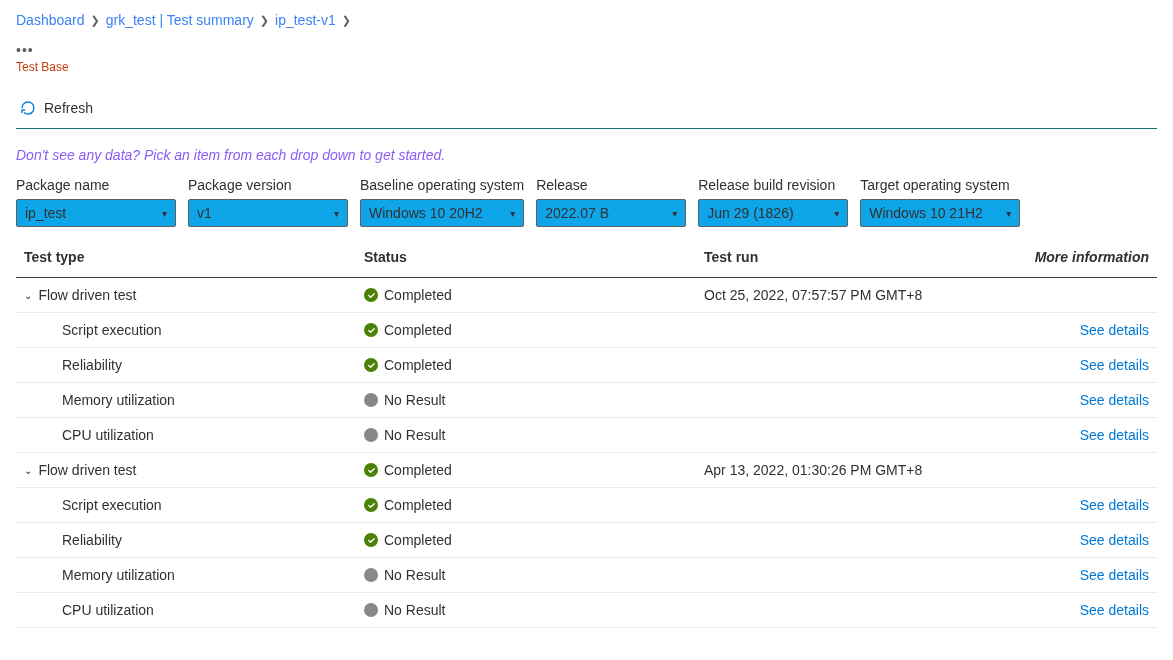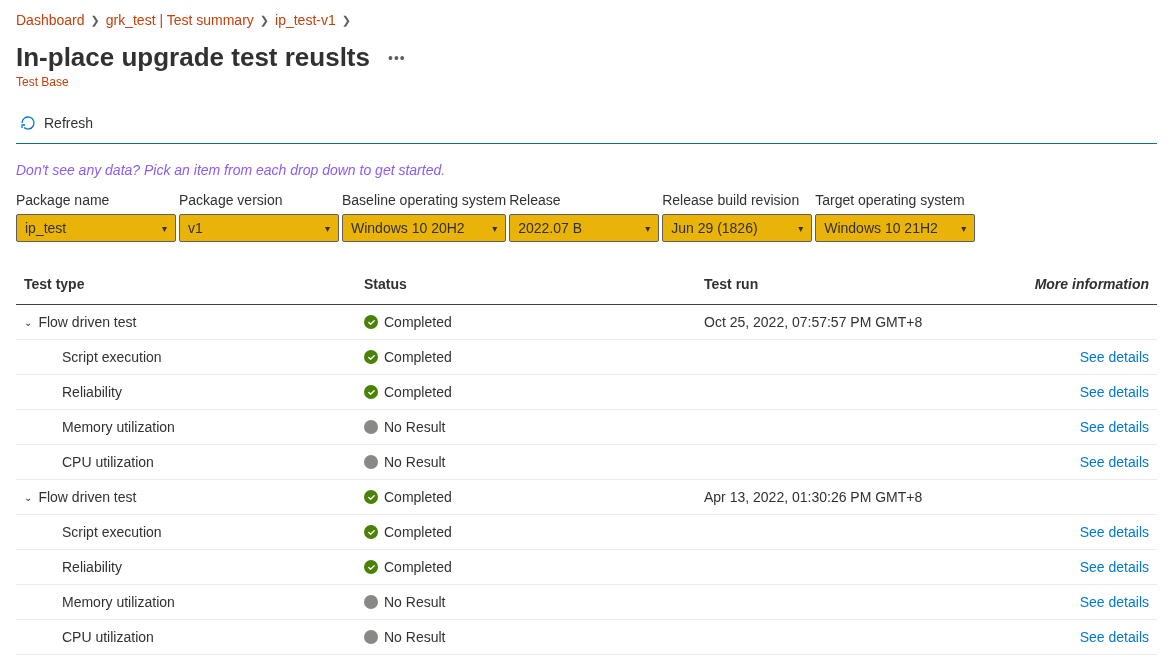--- a/index.html
+++ b/index.html
@@ -10,21 +10,21 @@
       background: #fff;
       padding: 12px 16px;
     }
     .breadcrumb {
       display: flex;
       align-items: center;
       gap: 6px;
       margin-bottom: 14px;
       font-size: 14px;
     }
-    .breadcrumb a { color: #c2410c; text-decoration: none; cursor: pointer; }
+    .breadcrumb a { color: #3b82f6; text-decoration: none; cursor: pointer; }
     .breadcrumb .sep { color: #605e5c; font-size: 11px; }
     .page-header {
       display: flex;
       align-items: center;
       gap: 18px;
       margin-bottom: 2px;
     }
     .page-title {
       font-size: 26px;
       font-weight: 600;
@@ -49,36 +49,36 @@
       font-size: 14px;
     }
     .refresh-btn svg { width: 16px; height: 16px; }
     .hint {
       font-style: italic;
       color: #8b5cf6;
       margin-bottom: 14px;
     }
     .filters {
       display: flex;
-      gap: 3px;
-      margin-bottom: 24px;
+      gap: 12px;
+      margin-bottom: 12px;
       flex-wrap: wrap;
     }
     .filter-group { display: flex; flex-direction: column; gap: 6px; }
     .filter-label { font-size: 14px; color: #323130; }
     .dropdown {
       display: flex;
       align-items: center;
       justify-content: space-between;
       border: 1px solid #605e5c;
       border-radius: 2px;
       padding: 5px 8px;
       min-width: 160px;
       cursor: pointer;
-      background: #eab308;
+      background: #0ea5e9;
       font-size: 14px;
     }
     .dropdown .chev { font-size: 10px; color: #323130; }
     .table { width: 100%; border-collapse: collapse; }
     .table th {
       text-align: left;
       font-weight: 600;
       padding: 10px 8px 12px 8px;
       border-bottom: 1px solid #404040;
       font-size: 14px;
@@ -110,21 +110,20 @@
 <div class="breadcrumb">
   <a>Dashboard</a>
   <span class="sep">❯</span>
   <a>grk_test | Test summary</a>
   <span class="sep">❯</span>
   <a>ip_test-v1</a>
   <span class="sep">❯</span>
 </div>
 
 <div class="page-header">
-  <h1 class="page-title">In-place upgrade test reuslts</h1>
   <span class="more-icon">•••</span>
 </div>
 <div class="subtitle">Test Base</div>
 
 <div class="toolbar">
   <div class="refresh-btn">
     <svg viewBox="0 0 16 16" fill="none" stroke="#0078d4" stroke-width="1.3">
       <path d="M2 8a6 6 0 1 1 2 4.5"></path>
       <path d="M2 13v-3h3"></path>
     </svg>

